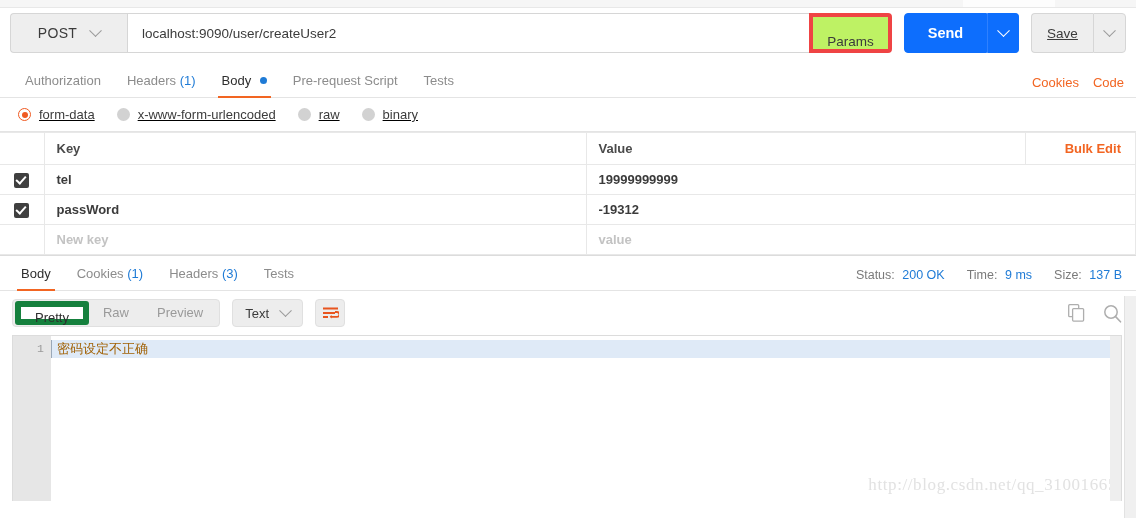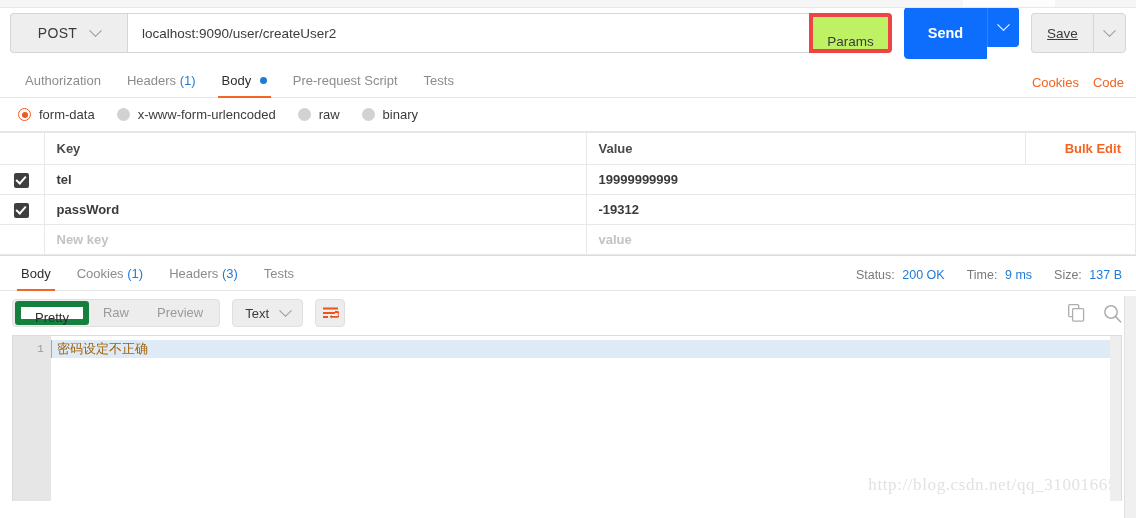--- a/index.html
+++ b/index.html
@@ -61,21 +61,21 @@
   .params-btn {
     height: 40px; min-width: 83px;
     border: 4px solid #ef4444;
     border-radius: 0 4px 4px 0;
     background: #bef264;
     display: flex; align-items: flex-end; justify-content: center;
     font-size: 13.5px; color: #3b3b3b;
   }
   .send-group { display: flex; margin-left: 12px; }
   .send-btn {
-    height: 52px; width: 83px;
+    height: 40px; width: 83px;
     background: #0d6efd;
     border: 1px solid #0d6efd;
     border-radius: 4px 0 0 4px;
     color: #fff; font-size: 14.5px; font-weight: bold;
     display: flex; align-items: center; justify-content: center;
   }
   .send-caret-btn {
     height: 40px; width: 32px;
     background: #0d6efd;
     border: 1px solid #0d6efd;
@@ -128,20 +128,21 @@
     display: flex; gap: 14px;
   }
   .tabs-right span { font-size: 13px; color: #f26522; }
 
   
   .radio-row {
     display: flex; align-items: center;
     height: 34px; padding: 0 0 0 18px;
     gap: 22px;
     border-bottom: 1px solid #e4e4e4;
+    text-decoration: underline;
   }
   .radio-item { display: flex; align-items: center; gap: 8px; font-size: 13px; color: #3b3b3b; }
   .radio {
     width: 13px; height: 13px; border-radius: 50%;
     background: #d2d2d2;
     display: flex; align-items: center; justify-content: center;
   }
   .radio.on { background: #ffffff; border: 1.5px solid #f05a22; }
   .radio.on::after {
     content: ""; width: 6px; height: 6px; border-radius: 50%;

